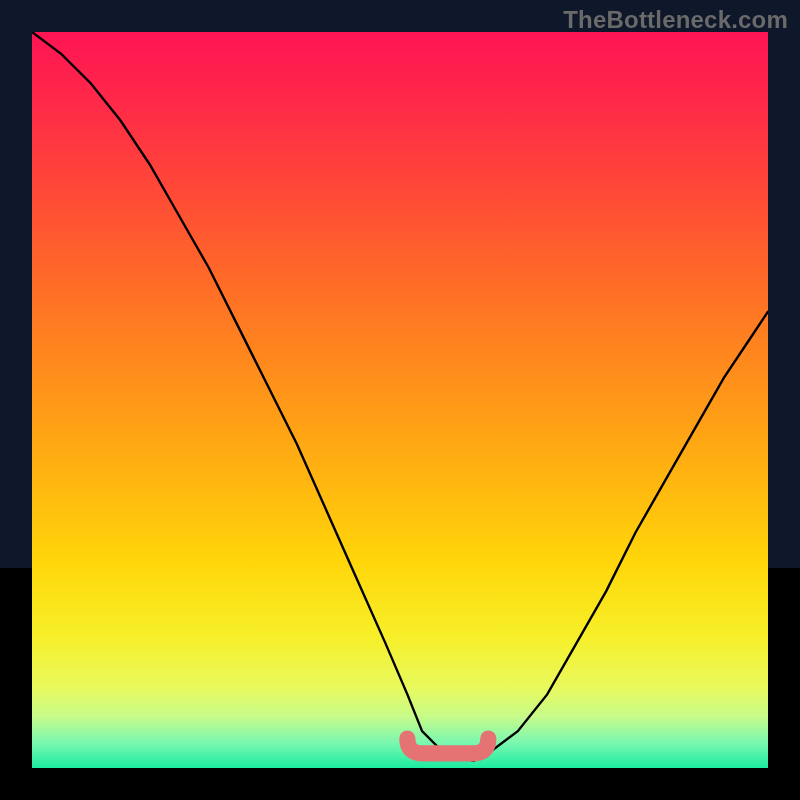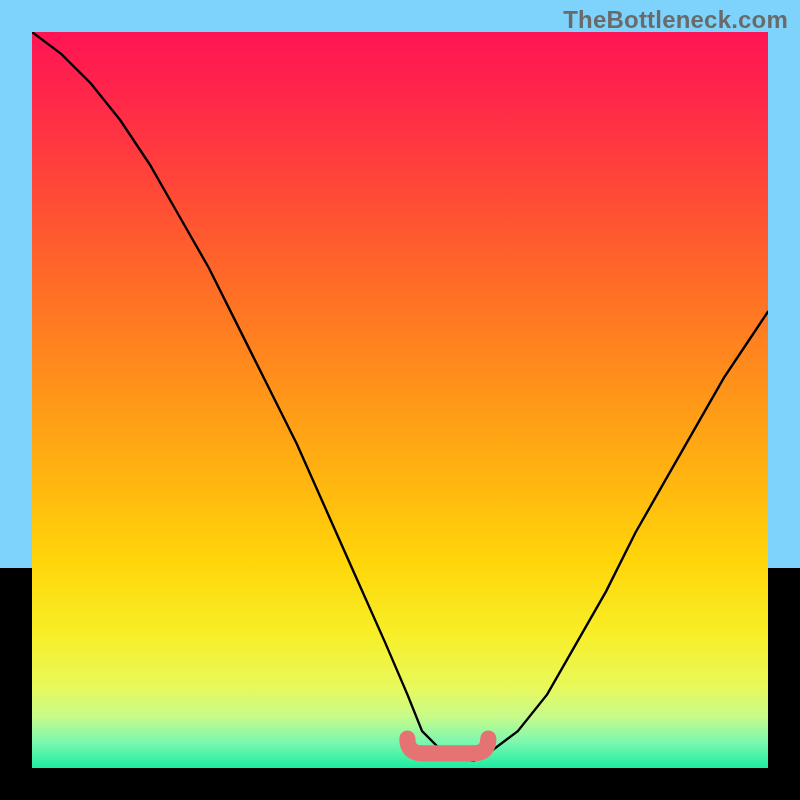--- a/index.html
+++ b/index.html
@@ -9,21 +9,21 @@
     height: 800px;
     background: #000;
     overflow: hidden;
   }
   .frame {
     position: absolute;
     left: 0;
     top: 0;
     width: 800px;
     height: 568px;
-    background: #7dd3fc;
+    background: #0f172a;
   }
   .plot {
     position: absolute;
     left: 32px;
     top: 32px;
     width: 736px;
     height: 736px;
     overflow: hidden;
   }
   .watermark {

